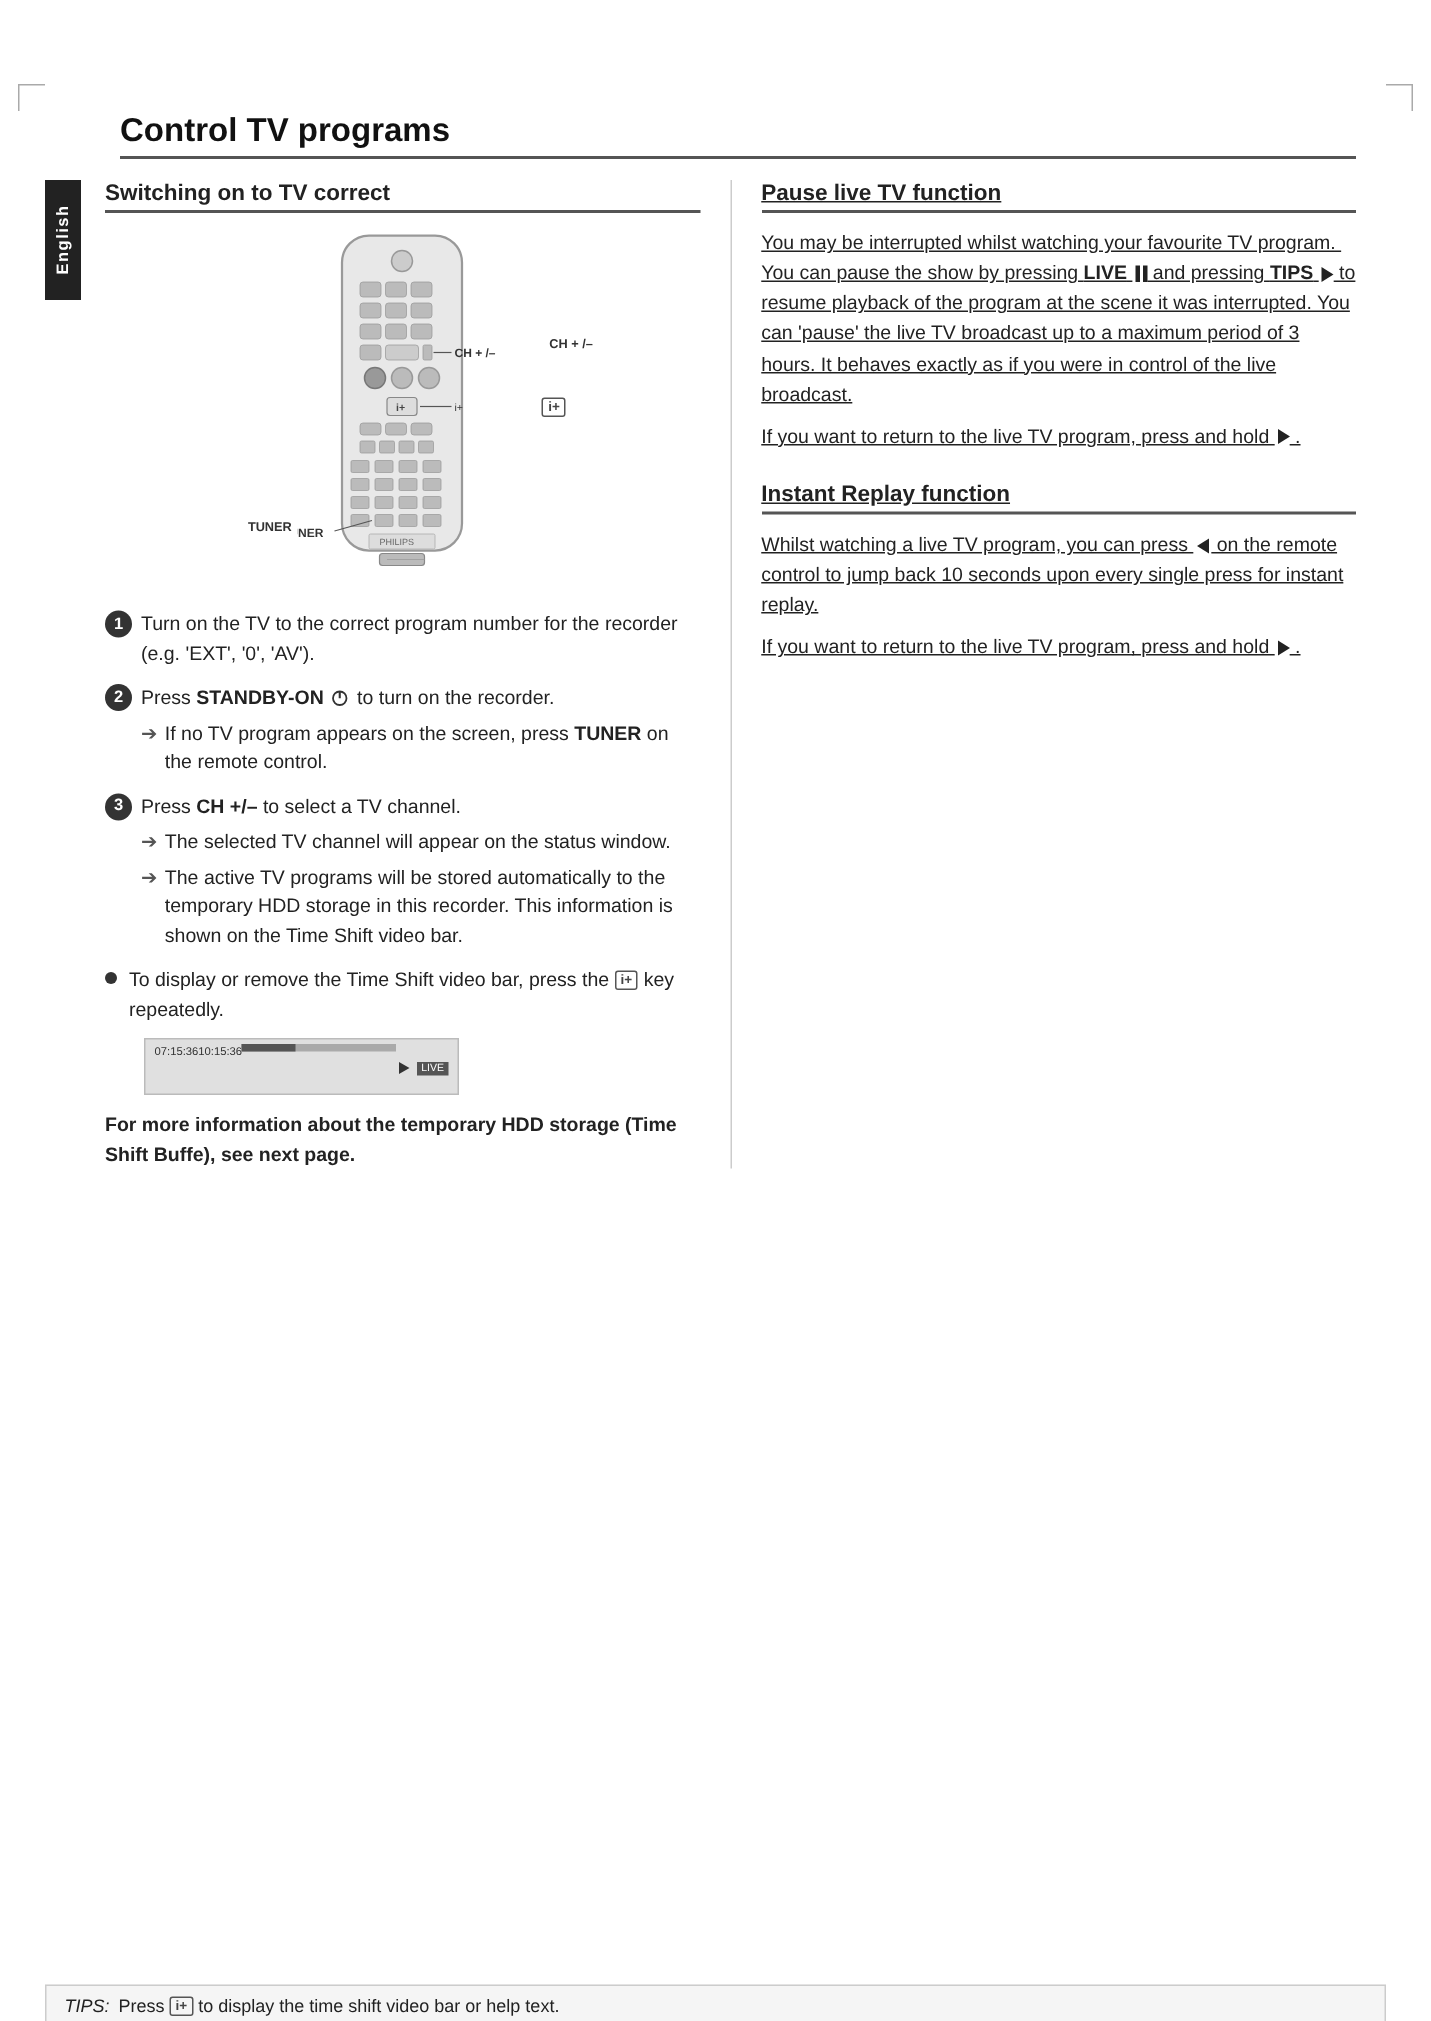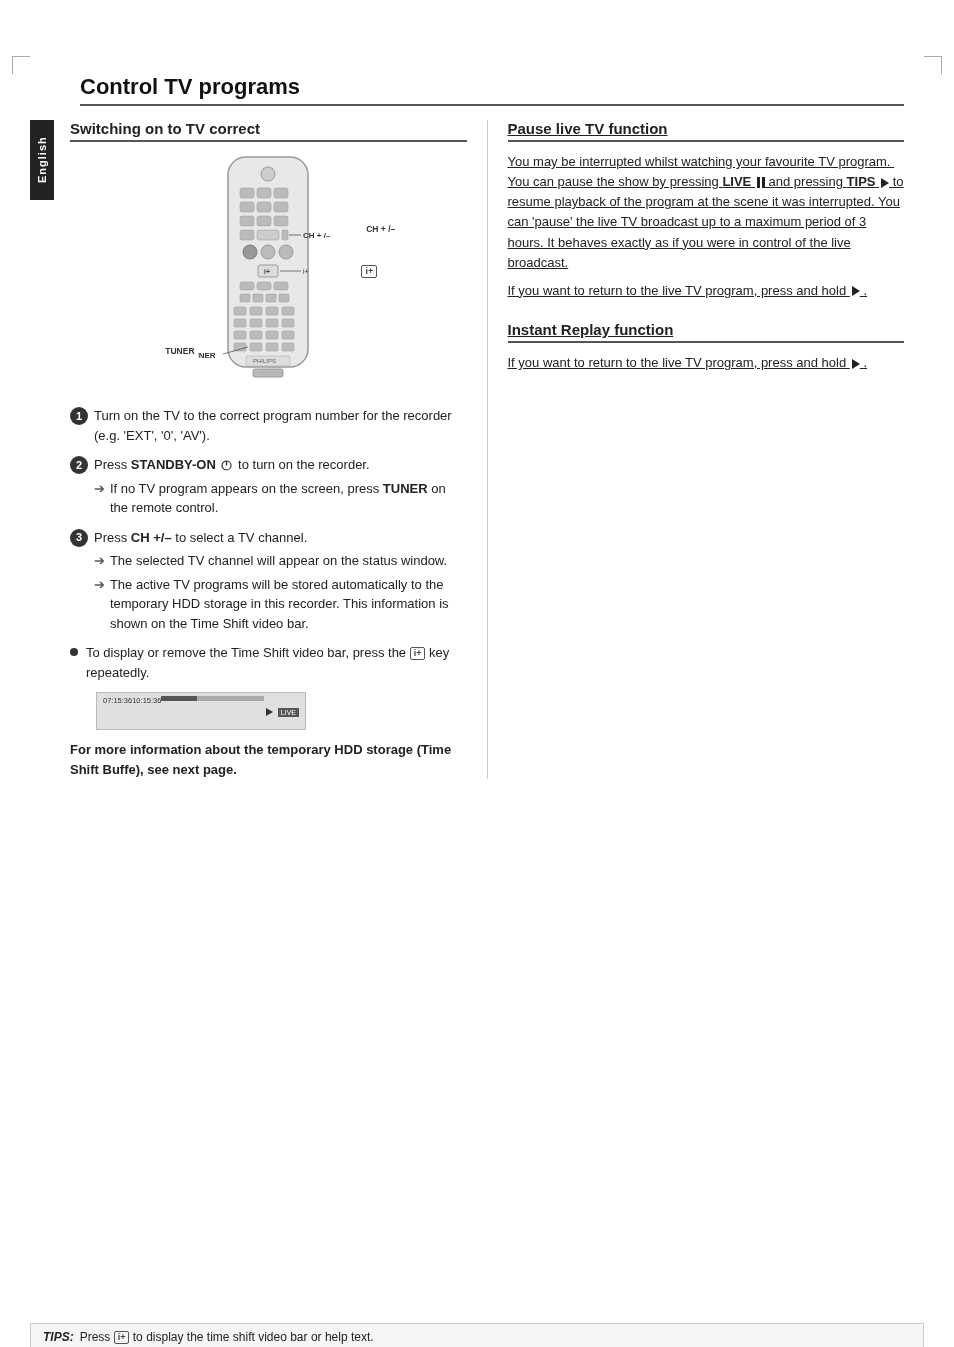--- a/index.html
+++ b/index.html
@@ -167,21 +167,21 @@
       background: #f5f5f5;
       border: 1px solid #ccc;
       padding: 6px 12px;
       font-size: 12px;
       display: flex;
       align-items: center;
       gap: 6px;
     }
     .tips-label {
       font-style: italic;
-      font-weight: bold;
+      font-weight: normal;
       text-align: center;
     }
 
     .page-num {
       position: absolute;
       bottom: 20px;
       left: 50px;
       font-size: 12px;
       color: #333;
     }
@@ -444,20 +444,25 @@
         <p>
           If you want to return to the live TV program, press and hold
           <span class="play-tri"></span>
           .
         </p>
       </div>
 
       <div class="right-section">
         <div class="section-title">Instant Replay function</div>
         <p>
+          Whilst watching a live TV program, you can press
+          <span class="back-tri"></span>
+          on the remote control to jump back 10 seconds upon every single press for instant replay.
+        </p>
+        <p>
           If you want to return to the live TV program, press and hold
           <span class="play-tri"></span>
           .
         </p>
       </div>
 
     </div>
 
   </div>
 

